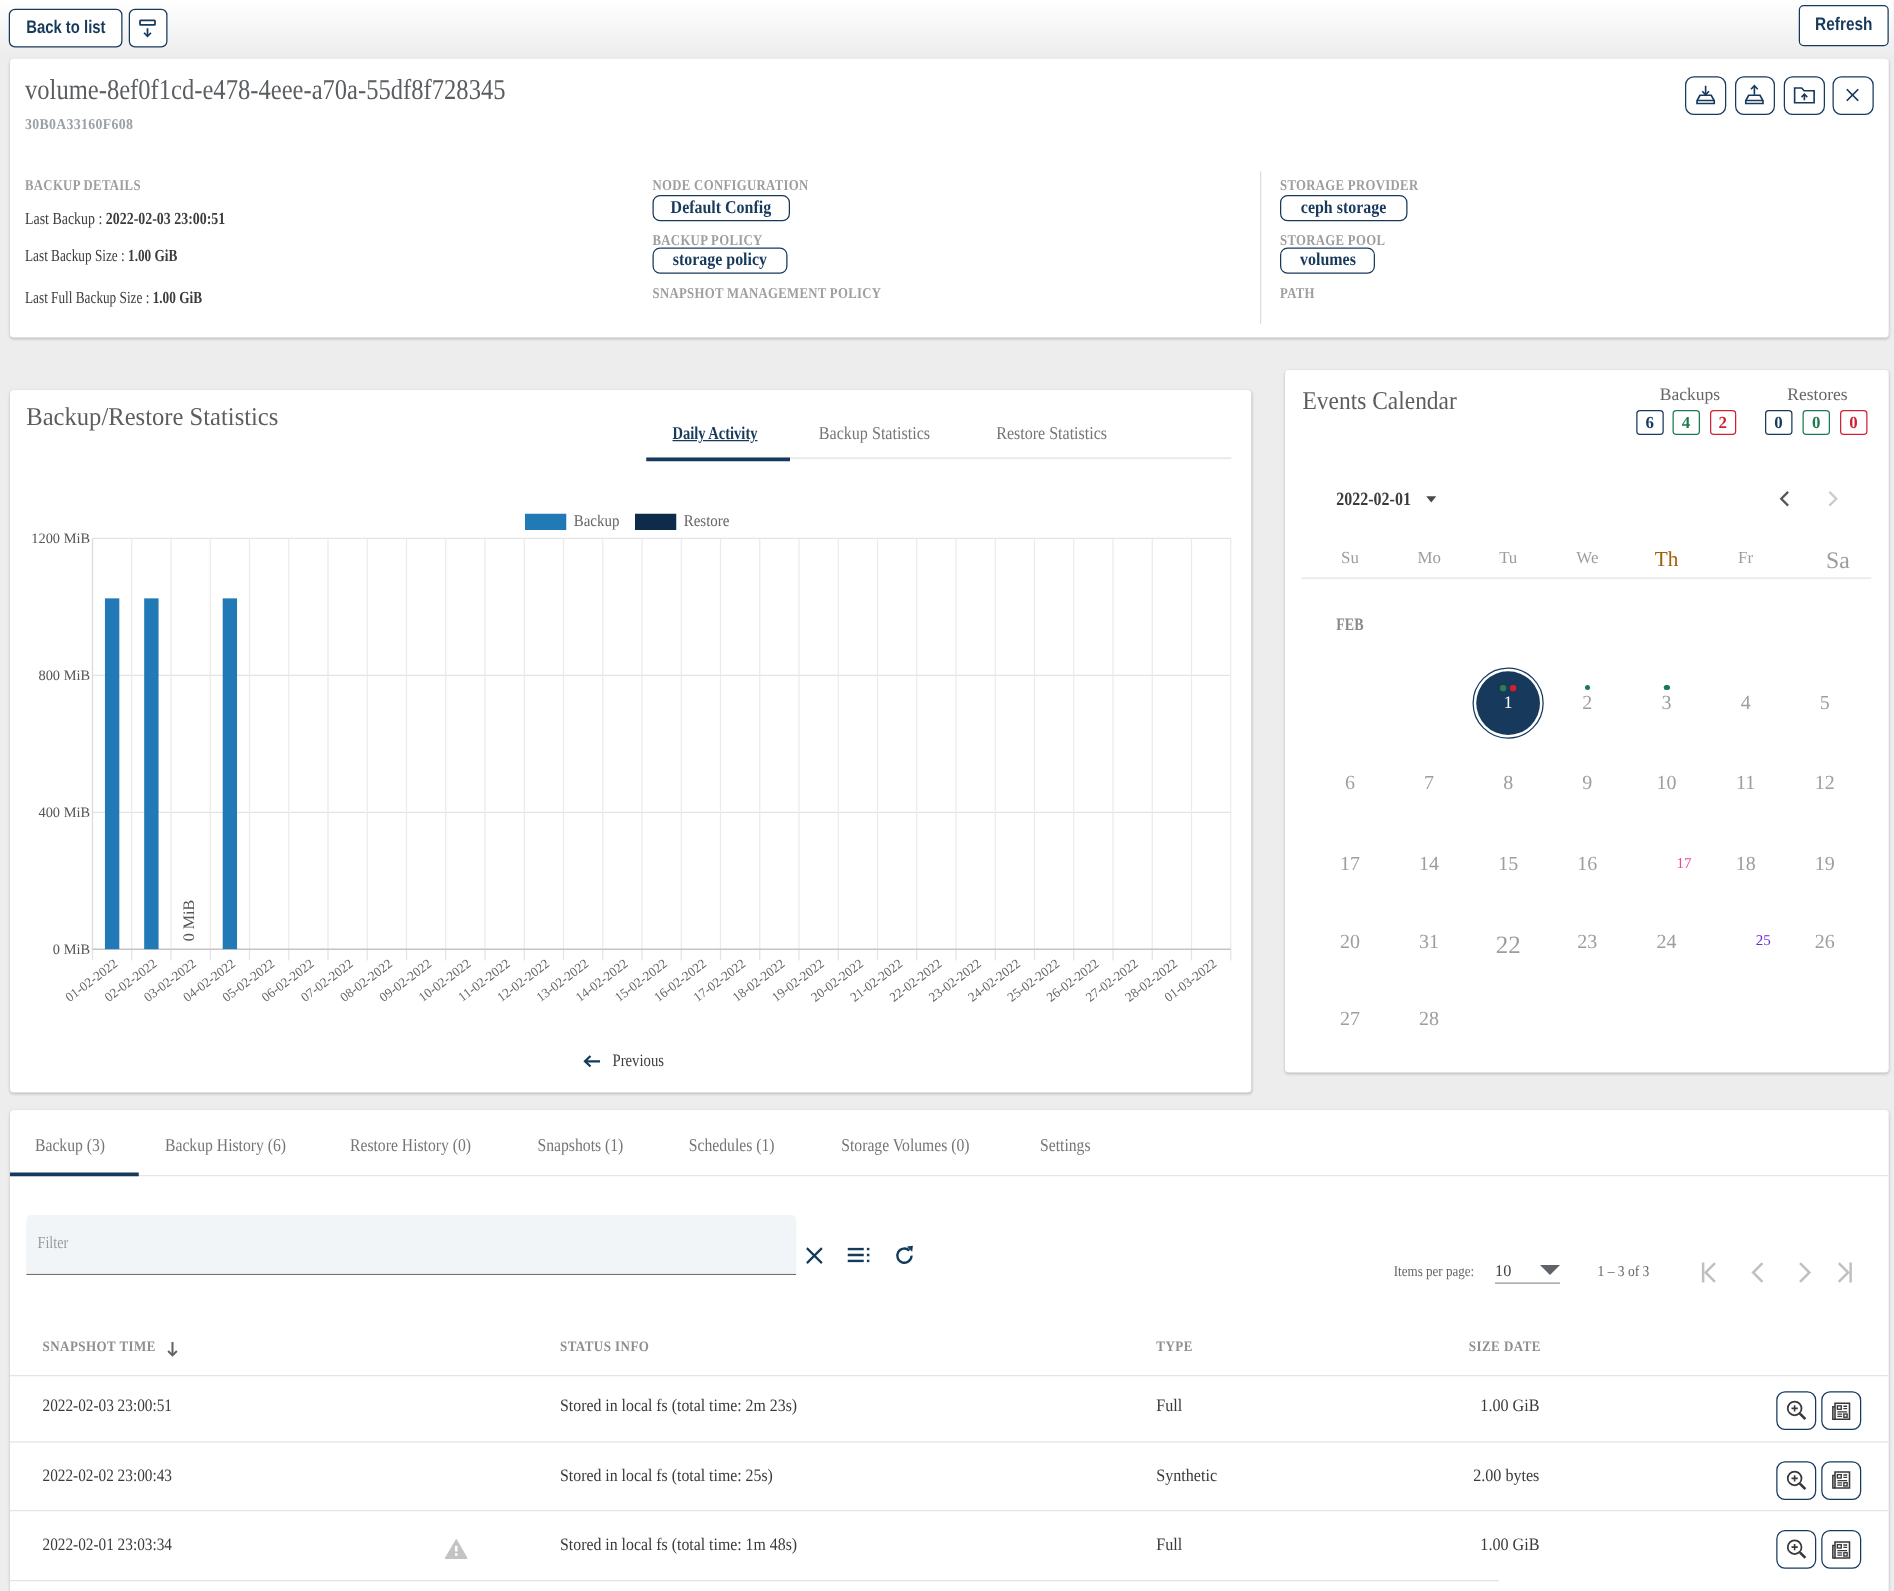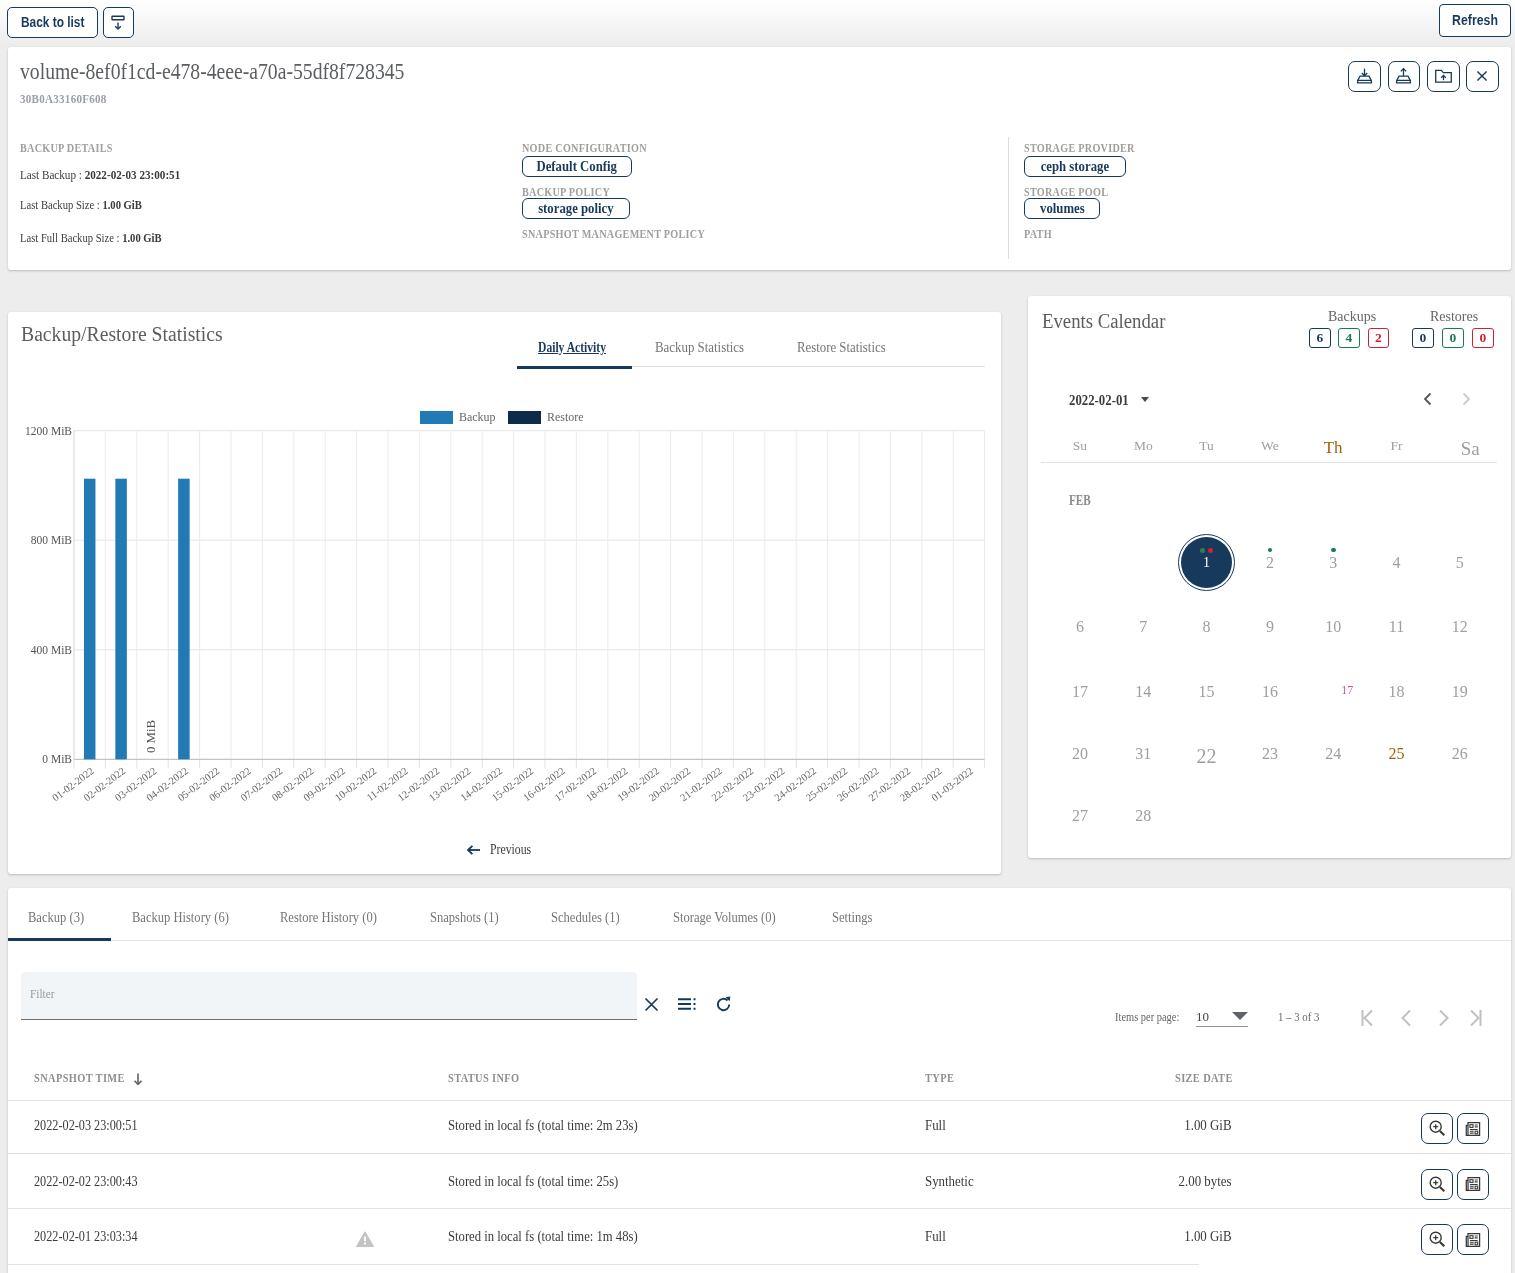--- a/index.html
+++ b/index.html
@@ -263,21 +263,21 @@
 <div style="position:absolute;left:158.6px;top:387.0px;width:40px;text-align:center;font-size:16px;color:#9e9e9e">15</div>
 <div style="position:absolute;left:221.9px;top:387.0px;width:40px;text-align:center;font-size:16px;color:#9e9e9e">16</div>
 <div style="position:absolute;left:285.2px;top:387.0px;width:40px;text-align:right;font-size:12px;color:#ec4899">17</div>
 <div style="position:absolute;left:348.5px;top:387.0px;width:40px;text-align:center;font-size:16px;color:#9e9e9e">18</div>
 <div style="position:absolute;left:411.8px;top:387.0px;width:40px;text-align:center;font-size:16px;color:#9e9e9e">19</div>
 <div style="position:absolute;left:32px;top:448.5px;width:40px;text-align:center;font-size:16px;color:#9e9e9e">20</div>
 <div style="position:absolute;left:95.3px;top:448.5px;width:40px;text-align:center;font-size:16px;color:#9e9e9e">31</div>
 <div style="position:absolute;left:158.6px;top:448.5px;width:40px;text-align:center;font-size:20px;color:#9e9e9e">22</div>
 <div style="position:absolute;left:221.9px;top:448.5px;width:40px;text-align:center;font-size:16px;color:#9e9e9e">23</div>
 <div style="position:absolute;left:285.2px;top:448.5px;width:40px;text-align:center;font-size:16px;color:#9e9e9e">24</div>
-<div style="position:absolute;left:348.5px;top:448.5px;width:40px;text-align:center;font-size:16px;color:#a16207">25</div>
+<div style="position:absolute;left:348.5px;top:448.5px;width:40px;text-align:right;font-size:12px;color:#6d28d9">25</div>
 <div style="position:absolute;left:411.8px;top:448.5px;width:40px;text-align:center;font-size:16px;color:#9e9e9e">26</div>
 <div style="position:absolute;left:32px;top:511.4px;width:40px;text-align:center;font-size:16px;color:#9e9e9e">27</div>
 <div style="position:absolute;left:95.3px;top:511.4px;width:40px;text-align:center;font-size:16px;color:#9e9e9e">28</div>
 </div>
 
 <div class="card" style="left:8px;top:888px;width:1503px;height:402px">
   <div class="tablabel" style="left:19.6px;top:21px">Backup (3)</div>
 <div class="tablabel" style="left:124px;top:21px">Backup History (6)</div>
 <div class="tablabel" style="left:272px;top:21px">Restore History (0)</div>
 <div class="tablabel" style="left:422px;top:21px">Snapshots (1)</div>

